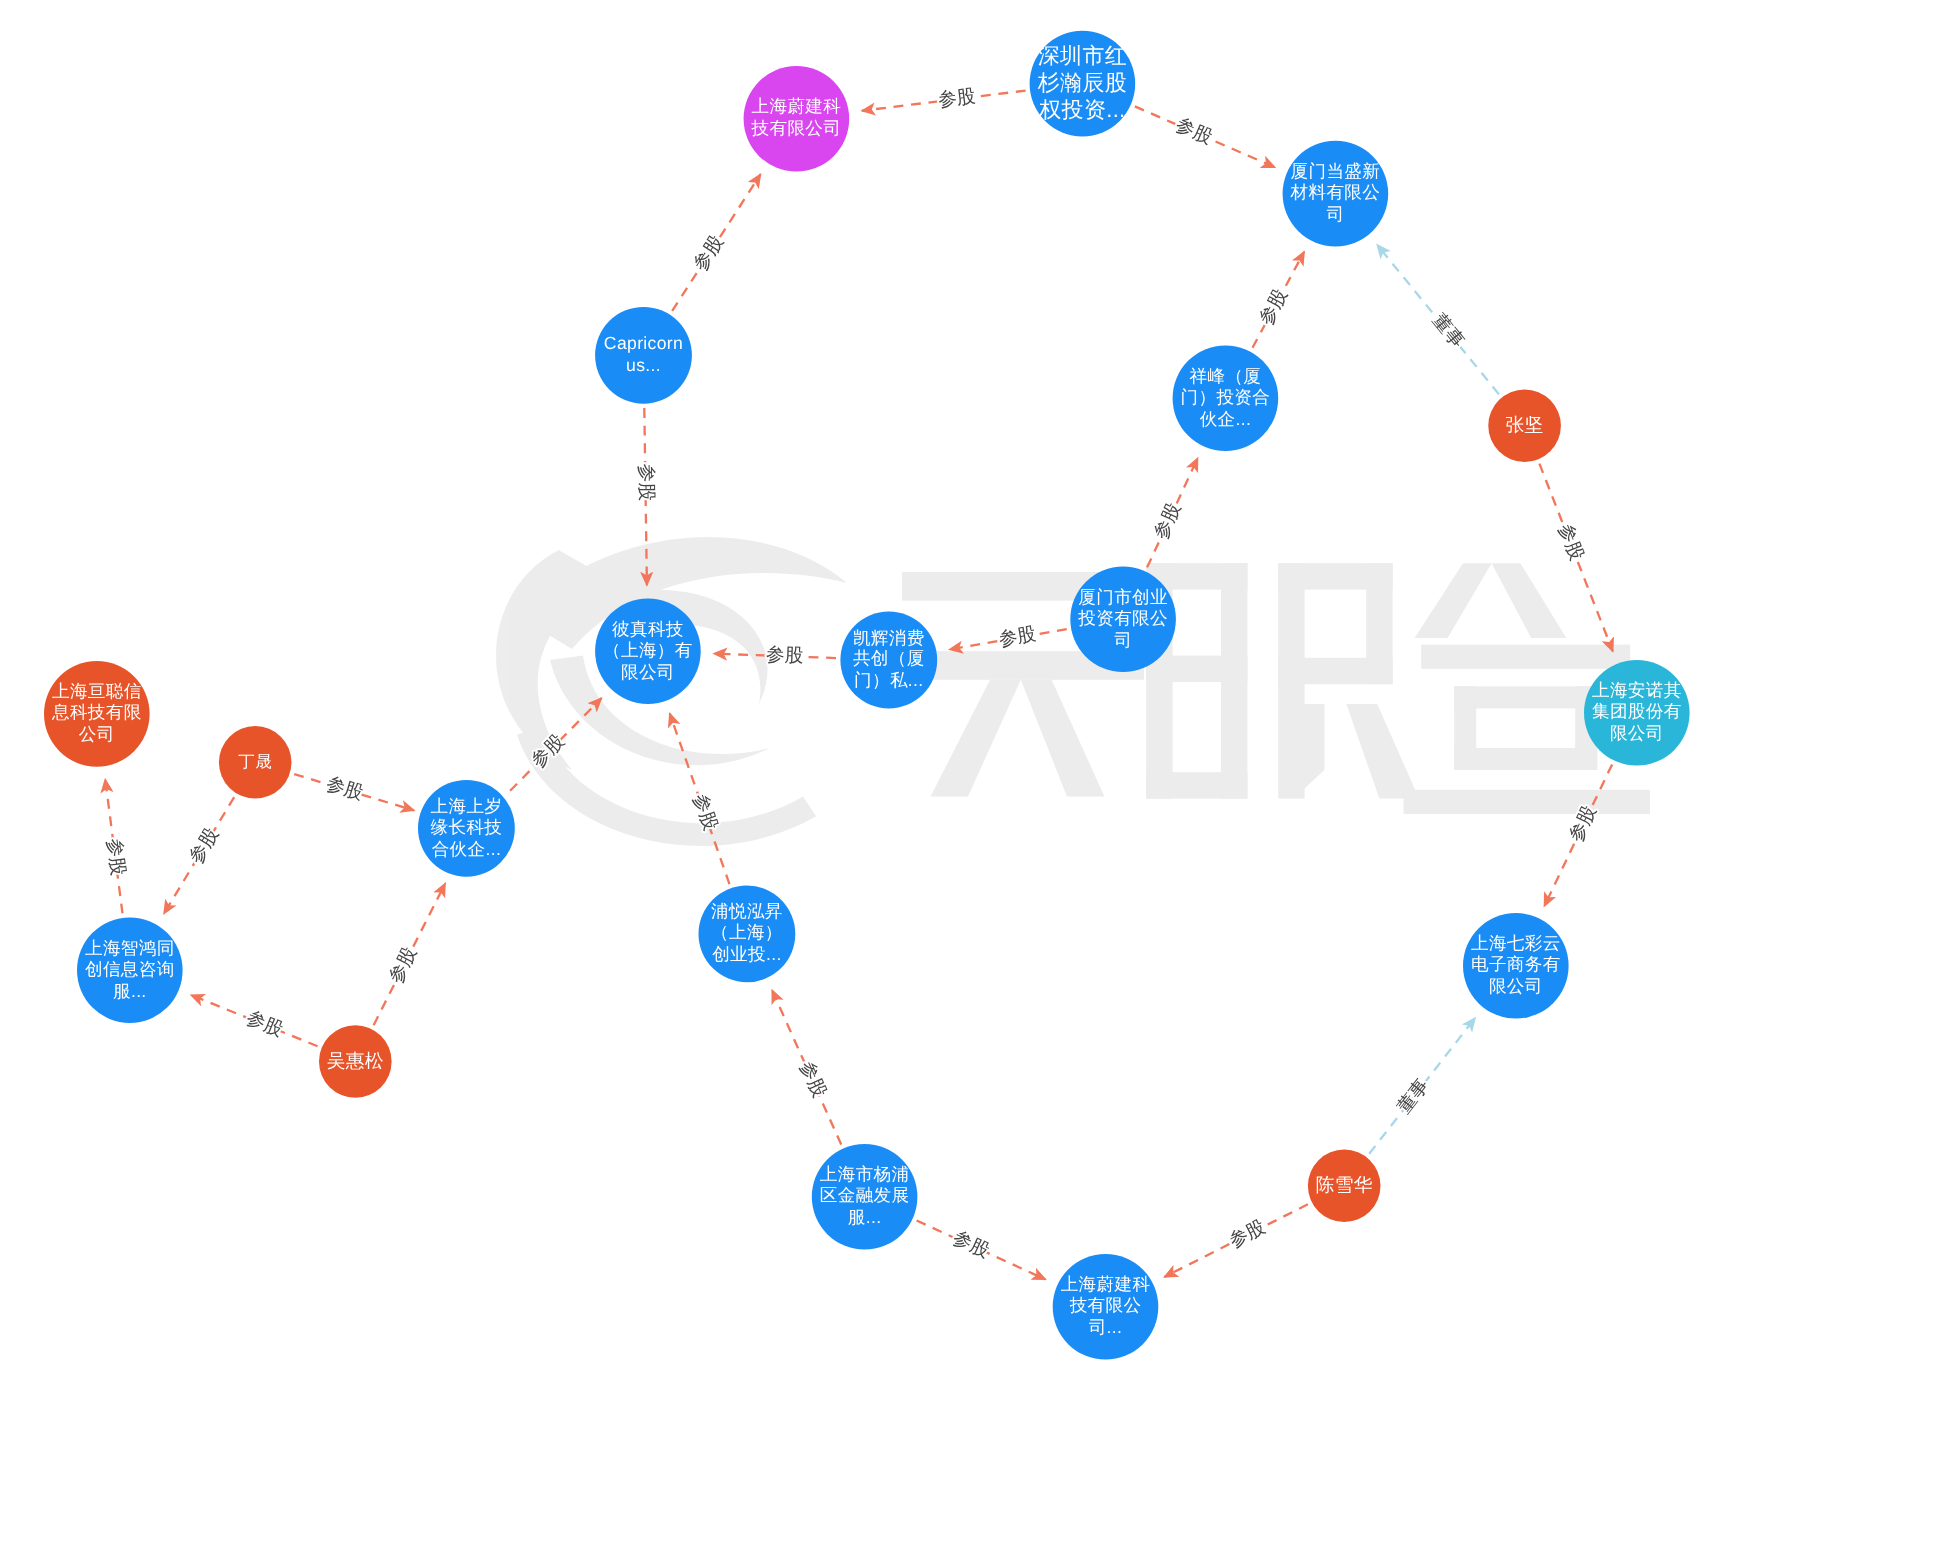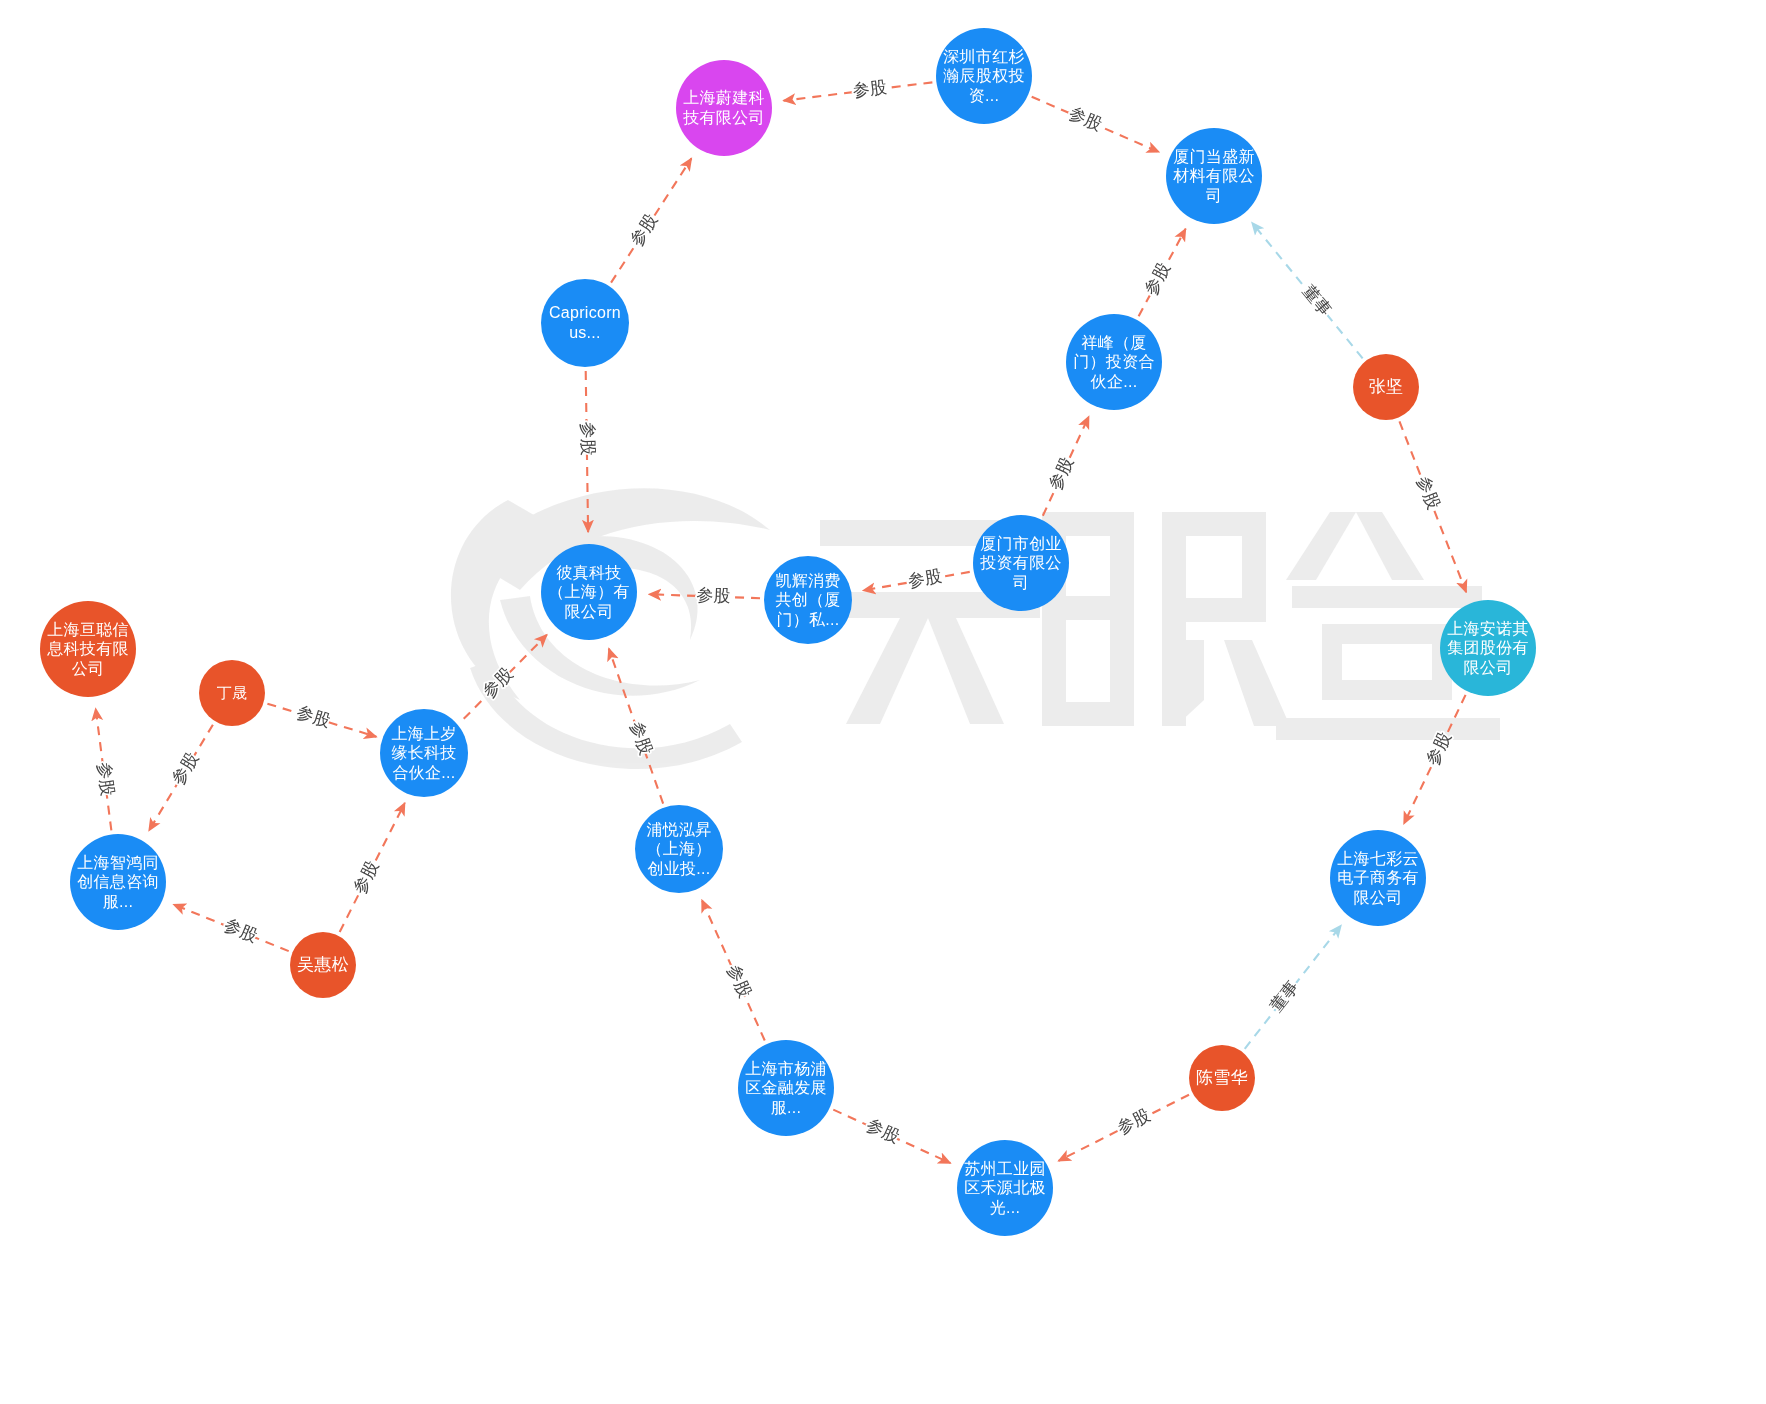--- a/index.html
+++ b/index.html
@@ -177,21 +177,21 @@
       <text x="104.76660202766588" y="779.2206090815383" class="edge-label" transform="rotate(82.66 104.8 779.2)">参股</text>
       <line x1="339.67143188428855" y1="931.9687517806619" x2="404.7675625535092" y2="802.9932405481874" class="edge-line edge-shareholding" marker-end="url(#arrow-shareholding)"></line>
       <text x="367.0118067653612" y="877.7990370630226" class="edge-label" transform="rotate(-63.22 367.0 877.8)">参股</text>
       <line x1="288.7043533855685" y1="951.1144455170838" x2="173.61456207745647" y2="904.5171153777019" class="edge-line edge-shareholding" marker-end="url(#arrow-shareholding)"></line>
       <text x="240.36664103616144" y="931.5435668585434" class="edge-label" transform="rotate(22.04 240.4 931.5)">参股</text>
     </svg>
   <div id="nodes">
       <div class="node node-blue" title="上海蔚建科技有限公司" style="left: 676px; top: 60px; width: 96px; height: 96px; background: #d946ef; font-size: 16px;">
         <span class="node-label">上海蔚建科技有限公司</span>
       </div>
-      <div class="node node-blue" title="深圳市红杉瀚辰股权投资..." style="left: 936px; top: 28px; width: 96px; height: 96px; background: rgb(26, 140, 245); font-size: 16px;">
+      <div class="node node-blue" title="深圳市红杉瀚辰股权投资..." style="left: 936px; top: 28px; width: 96px; height: 96px; background: rgb(26, 140, 245); font-size: 20px;">
         <span class="node-label">深圳市红杉瀚辰股权投资...</span>
       </div>
       <div class="node node-blue" title="厦门当盛新材料有限公司" style="left: 1166px; top: 128px; width: 96px; height: 96px; background: rgb(26, 140, 245); font-size: 16px;">
         <span class="node-label">厦门当盛新材料有限公司</span>
       </div>
       <div class="node node-blue" title="Capricornus..." style="left: 541px; top: 279px; width: 88px; height: 88px; background: rgb(26, 140, 245); font-size: 16px;">
         <span class="node-label">Capricornus...</span>
       </div>
       <div class="node node-blue" title="祥峰（厦门）投资合伙企..." style="left: 1066px; top: 314px; width: 96px; height: 96px; background: rgb(26, 140, 245); font-size: 16px;">
         <span class="node-label">祥峰（厦门）投资合伙企...</span>
@@ -232,17 +232,17 @@
       <div class="node node-orange" title="吴惠松" style="left: 290px; top: 932px; width: 66px; height: 66px; background: rgb(232, 84, 42); font-size: 17px;">
         <span class="node-label">吴惠松</span>
       </div>
       <div class="node node-orange" title="陈雪华" style="left: 1189px; top: 1045px; width: 66px; height: 66px; background: rgb(232, 84, 42); font-size: 17px;">
         <span class="node-label">陈雪华</span>
       </div>
       <div class="node node-blue" title="上海市杨浦区金融发展服..." style="left: 738px; top: 1040px; width: 96px; height: 96px; background: rgb(26, 140, 245); font-size: 16px;">
         <span class="node-label">上海市杨浦区金融发展服...</span>
       </div>
       <div class="node node-blue" title="苏州工业园区禾源北极光..." style="left: 957px; top: 1140px; width: 96px; height: 96px; background: rgb(26, 140, 245); font-size: 16px;">
-        <span class="node-label">苏州工业园区禾源北极光...</span>
+        <span class="node-label">上海蔚建科技有限公司...</span>
       </div>
     </div>
 
 </div>
 
 </body></html>

